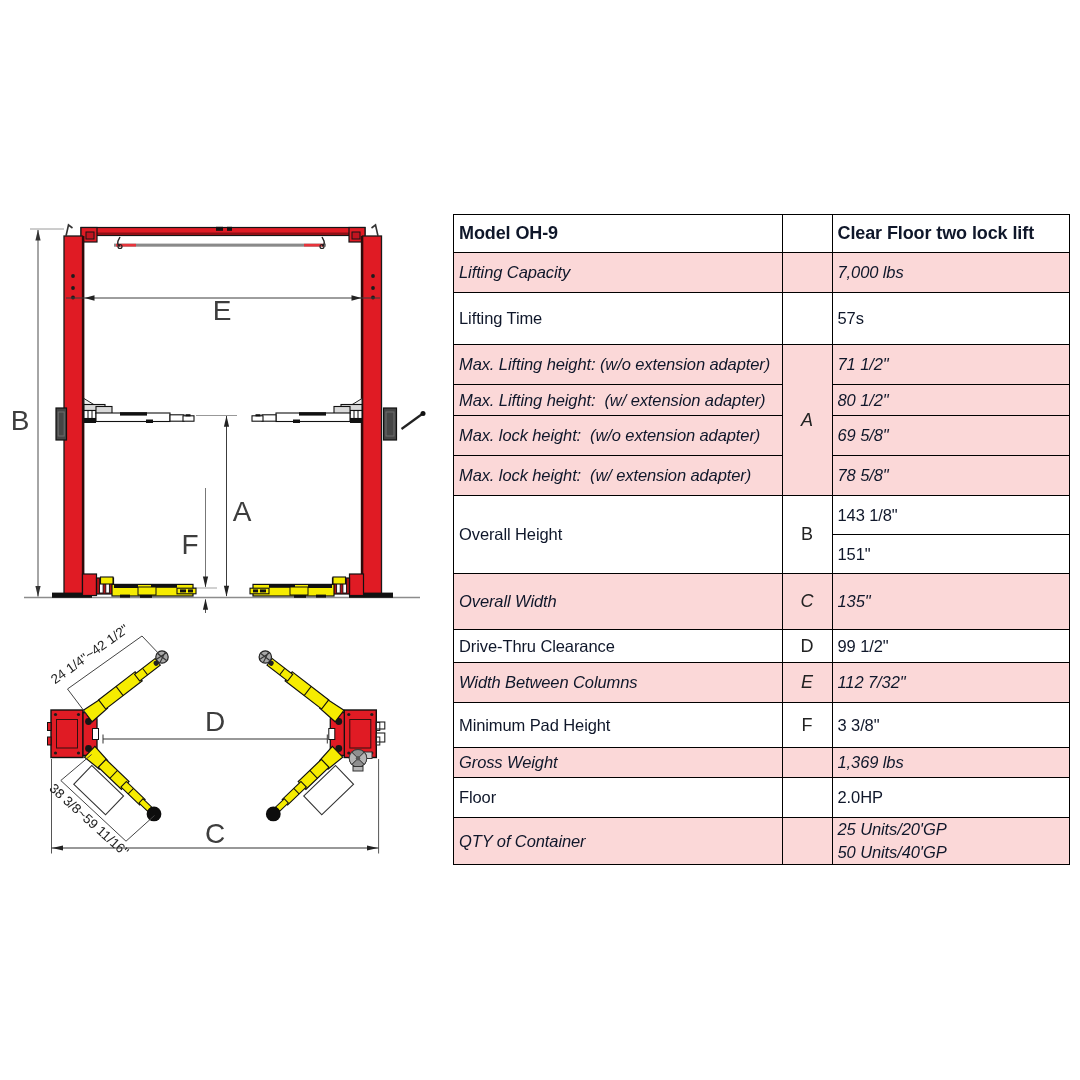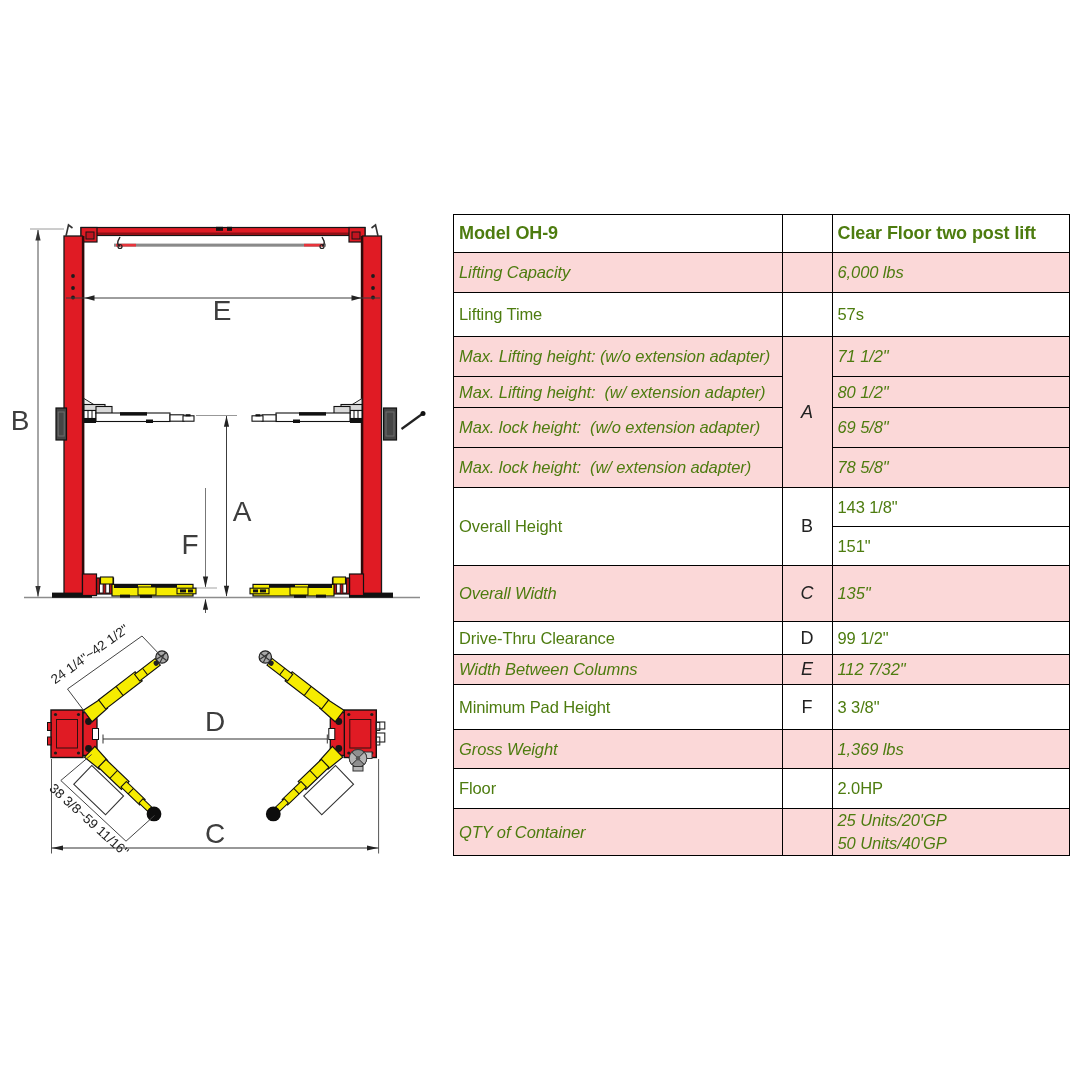--- a/index.html
+++ b/index.html
@@ -1,50 +1,50 @@
 <!DOCTYPE html>
 <html><head>
 <meta charset="utf-8">
 <style>
 html,body{margin:0;padding:0;background:#fff;}
 .page{position:relative;width:1080px;height:1080px;background:#fff;overflow:hidden;
   font-family:"Liberation Sans",sans-serif;}
 table.spec{position:absolute;left:453px;top:214px;border-collapse:collapse;table-layout:fixed;width:616px;
   font-family:"Liberation Sans",sans-serif;}
-table.spec td{border:1px solid #000;font-size:16.5px;letter-spacing:-0.1px;color:#4d7c0f;padding:0 2px 0 5px;
+table.spec td{border:1px solid #000;font-size:16.5px;letter-spacing:-0.1px;color:#0f172a;padding:0 2px 0 5px;
   vertical-align:middle;overflow:hidden;white-space:nowrap;}
 table.spec td.hd{font-weight:bold;font-size:18px;}
 table.spec td.pk{background:#fbd8d8;font-style:italic;}
 table.spec td.ltr{text-align:center;padding:0;font-size:18px;color:#222;}
 </style>
 </head>
 <body>
 <div class="page">
 
 <table class="spec">
   <colgroup>
         <col style="width:328.5px">
         <col style="width:50px">
         <col style="width:237.5px">
       </colgroup>
 
   <tbody>
         <tr style="height:38px">
           <td class="hd">Model OH-9</td>
           <td></td>
-          <td class="hd">Clear Floor two post lift</td>
+          <td class="hd">Clear Floor two lock lift</td>
         </tr>
 
   <tr style="height:40px">
           <td class="pk">Lifting Capacity</td>
           <td class="pk"></td>
-          <td class="pk">6,000 lbs</td>
-        </tr>
-
-  <tr style="height:44px">
+          <td class="pk">7,000 lbs</td>
+        </tr>
+
+  <tr style="height:52px">
           <td>Lifting Time</td>
           <td></td>
           <td>57s</td>
         </tr>
 
   <tr style="height:40px">
           <td class="pk">Max. Lifting height: (w/o extension adapter)</td>
           <td class="pk ltr" rowspan="4">A</td>
           <td class="pk">71 1/2"</td>
         </tr>
@@ -79,33 +79,33 @@
           <td class="pk ltr">C</td>
           <td class="pk">135"</td>
         </tr>
 
   <tr style="height:33px">
           <td>Drive-Thru Clearance</td>
           <td class="ltr">D</td>
           <td>99 1/2"</td>
         </tr>
 
-  <tr style="height:30px">
+  <tr style="height:40px">
           <td class="pk">Width Between Columns</td>
           <td class="pk ltr">E</td>
           <td class="pk">112 7/32"</td>
         </tr>
 
   <tr style="height:45px">
           <td>Minimum Pad Height</td>
           <td class="ltr">F</td>
           <td>3 3/8"</td>
         </tr>
 
-  <tr style="height:39px">
+  <tr style="height:30px">
           <td class="pk">Gross Weight</td>
           <td class="pk"></td>
           <td class="pk">1,369 lbs</td>
         </tr>
 
   <tr style="height:40px">
           <td>Floor</td>
           <td></td>
           <td>2.0HP</td>
         </tr>

